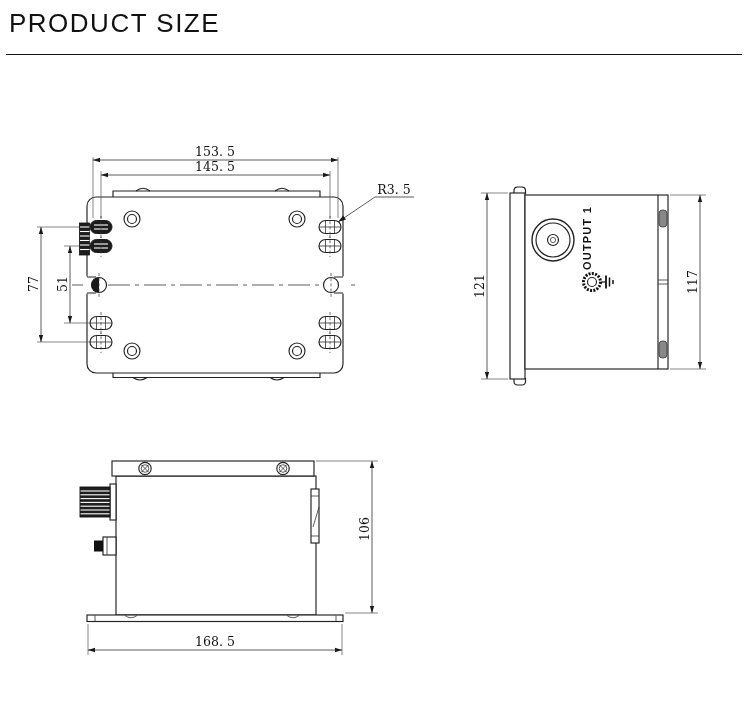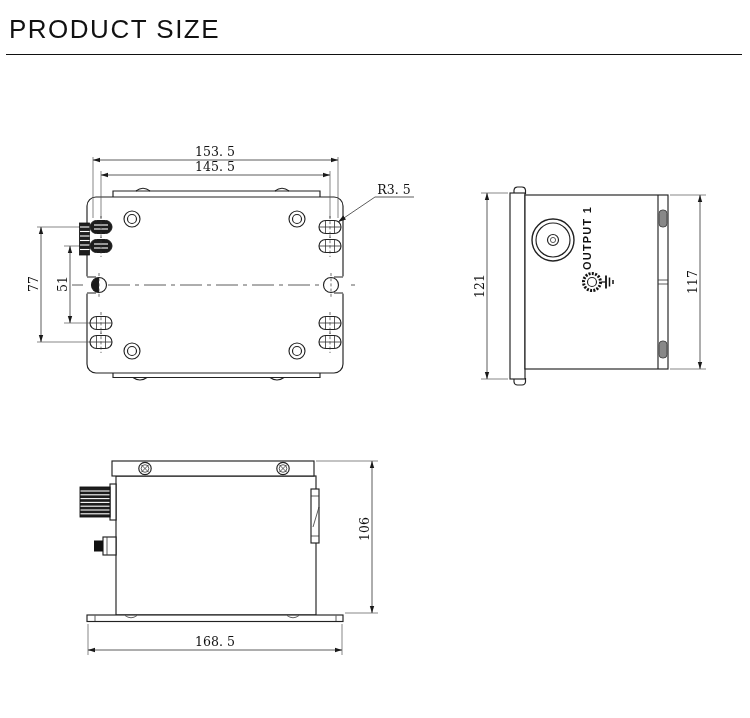--- a/index.html
+++ b/index.html
@@ -1,18 +1,18 @@
 <!DOCTYPE html>
 <html><head>
 <meta charset="utf-8">
 <style>
   html,body{margin:0;padding:0;background:#ffffff;}
   .page{position:relative;width:750px;height:718px;background:#fff;overflow:hidden;
         font-family:"Liberation Sans",sans-serif;}
-  .hdr{position:absolute;left:9px;top:14px;}
+  .hdr{position:absolute;left:9px;top:8px;}
   .hdr h1{margin:0;font-size:26px;font-weight:500;letter-spacing:1.5px;color:#111;
           font-family:"Liberation Sans",sans-serif;}
   .hdr-rule{position:absolute;left:6px;right:8px;top:54px;border-top:1.6px solid #111;}
   svg{position:absolute;left:0;top:0;}
   .ln{stroke:#222;stroke-width:1.15;fill:none;}
   .lnw{stroke:#222;stroke-width:1.15;fill:#fff;}
   .thin{stroke:#333;stroke-width:.8;fill:none;}
   .ext{stroke:#555;stroke-width:.7;fill:none;}
   .dash{stroke:#333;stroke-width:.7;fill:none;stroke-dasharray:3 2.2;}
   .arr{fill:#1a1a1a;stroke:none;}

